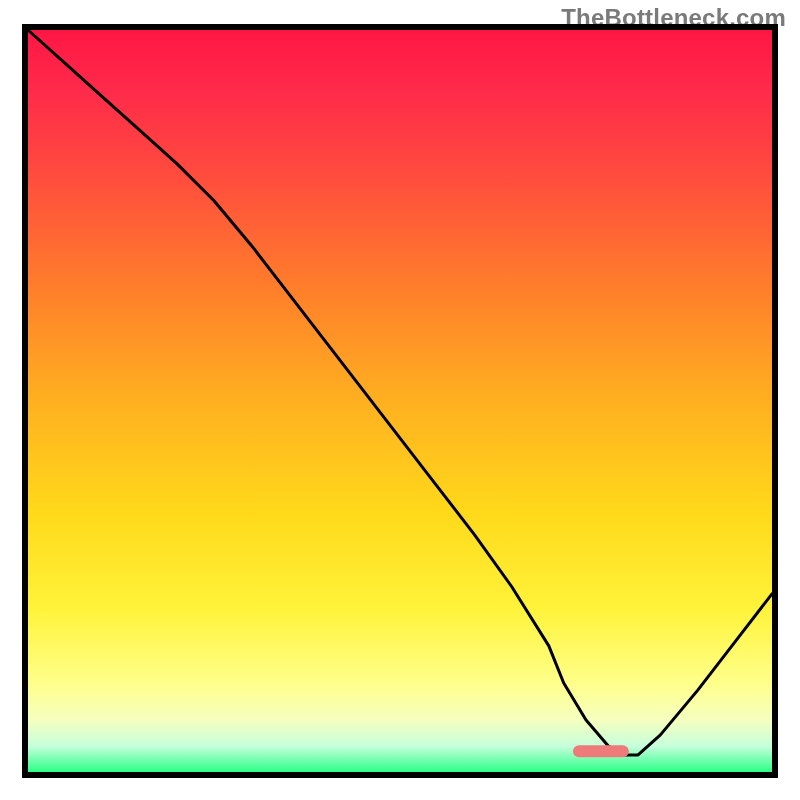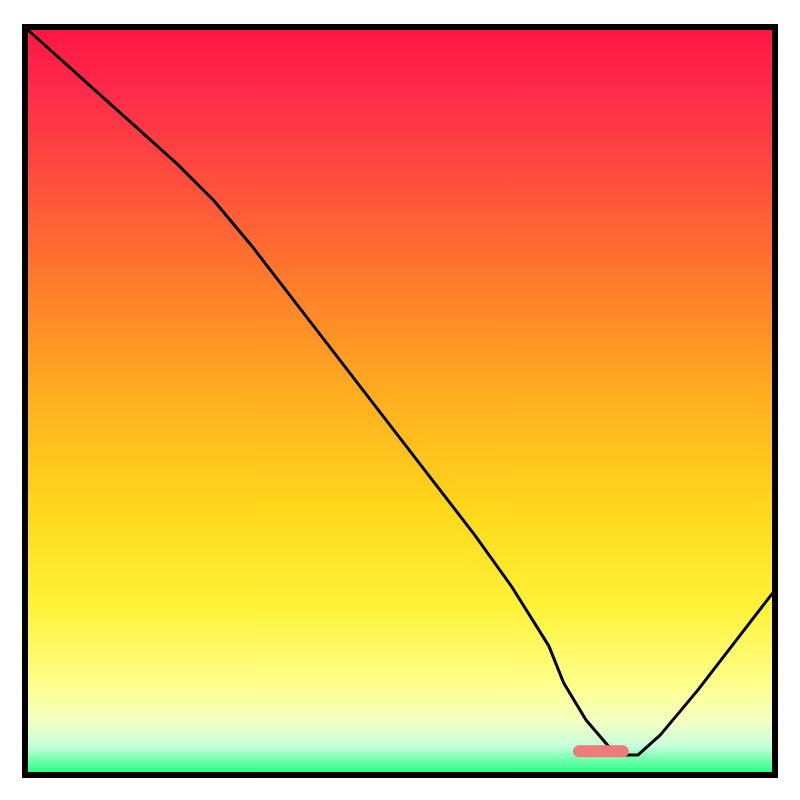--- a/index.html
+++ b/index.html
@@ -28,20 +28,21 @@
   svg {
     position: absolute;
     top: 0;
     left: 0;
   }
 </style>
 </head>
 <body>
 
 <div class="wrap">
+  <div class="watermark">TheBottleneck.com</div>
   <svg id="chart-svg" width="800" height="800" viewBox="0 0 800 800">
       <defs>
         <linearGradient id="bg-grad" x1="0" y1="0" x2="0" y2="1">
           <stop offset="0%" stop-color="#ff1744"></stop>
           <stop offset="8%" stop-color="#ff2a4a"></stop>
           <stop offset="20%" stop-color="#ff4d3d"></stop>
           <stop offset="35%" stop-color="#ff7f2a"></stop>
           <stop offset="50%" stop-color="#ffb020"></stop>
           <stop offset="65%" stop-color="#ffd91a"></stop>
           <stop offset="78%" stop-color="#fff33a"></stop>

